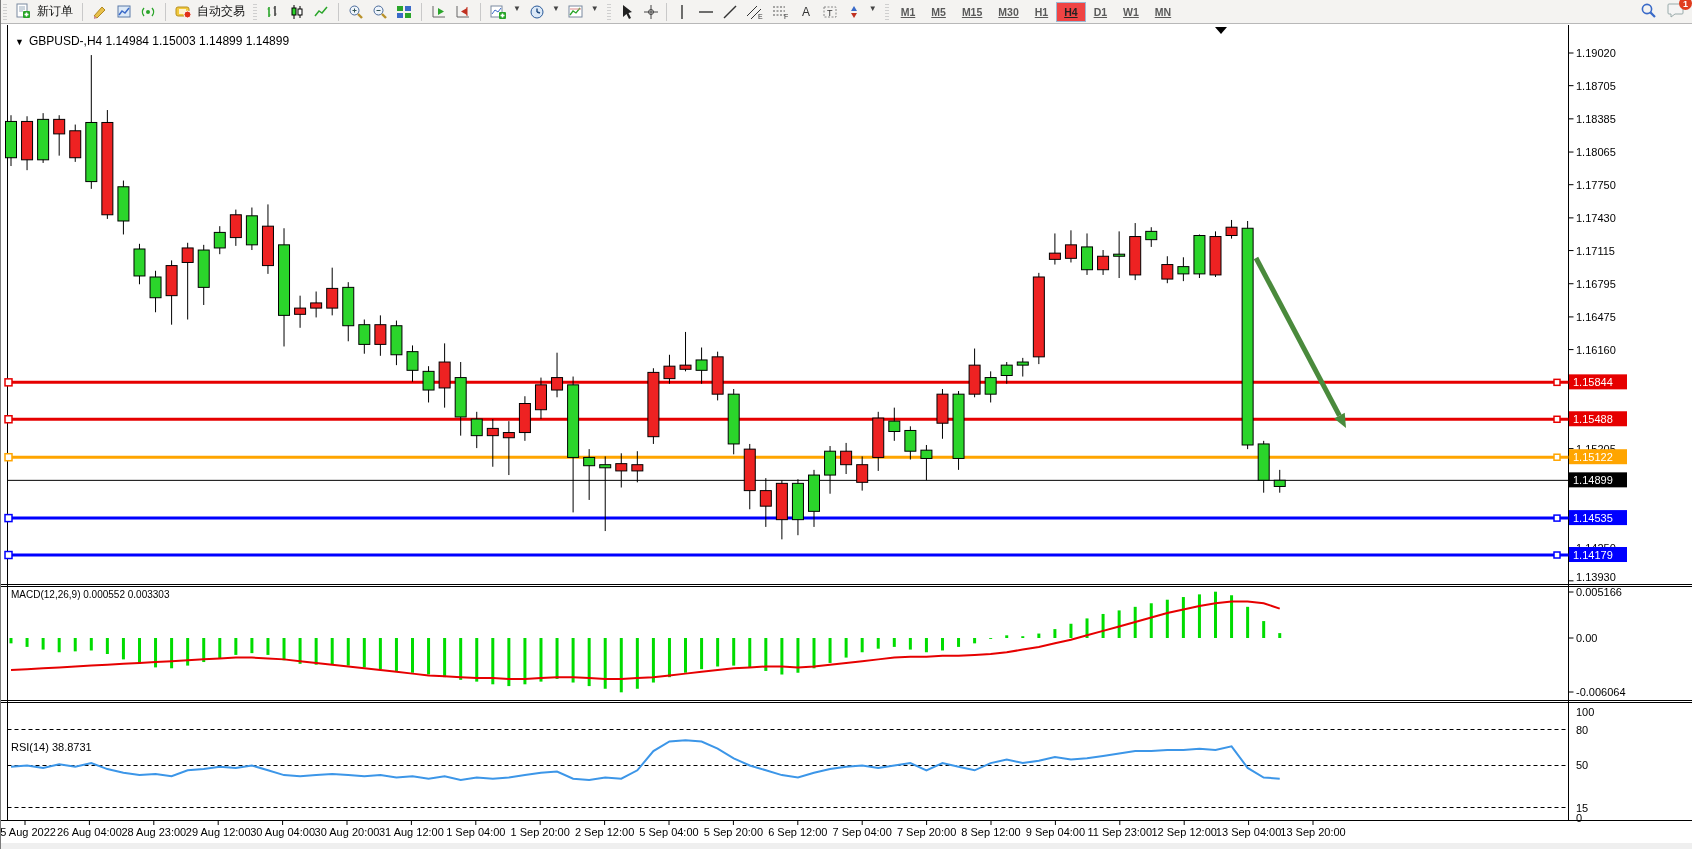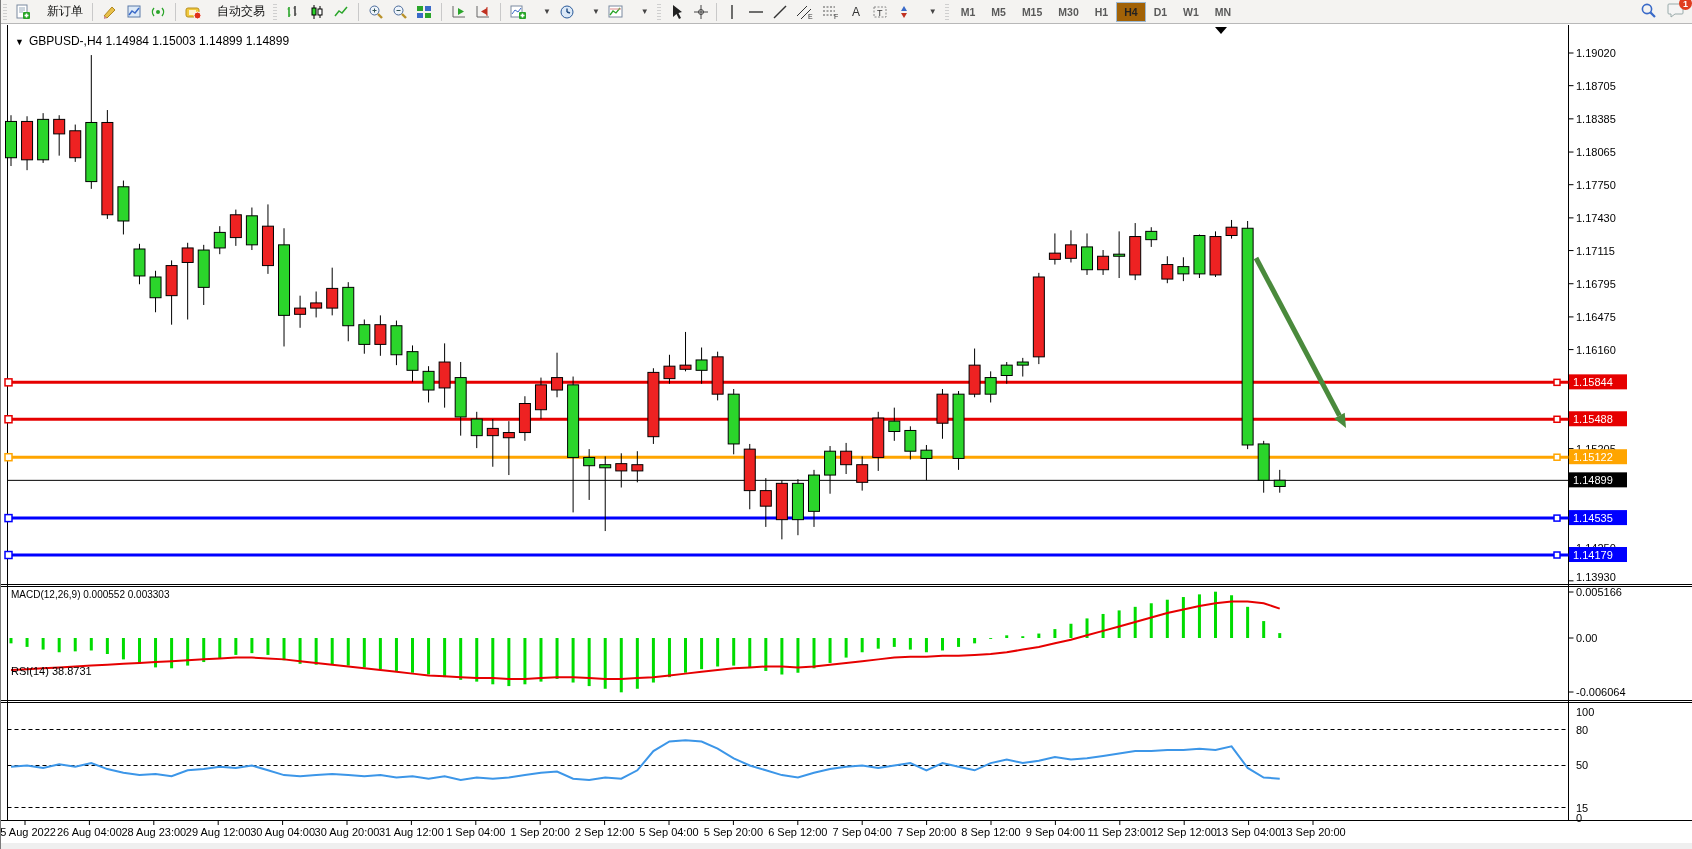--- a/index.html
+++ b/index.html
@@ -7,35 +7,35 @@
   #app{position:relative;width:1692px;height:849px;background:#fff;
        font-family:"Liberation Sans","DejaVu Sans",sans-serif;overflow:hidden;
        border-left:1px solid #7a7a7a;}
   
   .toolbar{position:absolute;left:0;top:0;width:1692px;height:24px;background:#f4f3f1;
            border-bottom:1px solid #b8b8b8;display:flex;align-items:center;font-size:12px;color:#111;}
   .tb-group{display:flex;align-items:center;height:24px;padding:0 2px;}
   .tb-sep{width:1px;height:18px;background:#c9c9c9;margin:0 3px;}
   .tb-grip{width:4px;height:16px;margin:0 2px;
            background:repeating-linear-gradient(180deg,#cfcfcf 0 1px,transparent 1px 3px);}
-  .tb-btn{display:flex;align-items:center;gap:16px;padding:2px 4px;border-radius:2px;cursor:default;}
+  .tb-btn{display:flex;align-items:flex-start;gap:6px;padding:2px 4px;border-radius:2px;cursor:default;}
   .tb-btn svg{display:block;}
   .caret{font-size:8px;color:#444;margin-left:1px;}
-  .tf-btn{padding:3px 7px;font-size:10.5px;font-weight:bold;color:#5a5a5a;border:1px solid transparent;}
-  .tf-btn.active{background:#a16207;border:1px solid #9db8d2;color:#222;}
+  .tf-btn{padding:3px 7px;font-size:10.5px;font-weight:bold;color:#5a5a5a;border:1px solid transparent;text-decoration:underline;}
+  .tf-btn.active{background:#ef4444;border:1px solid #9db8d2;color:#222;}
   .tb-right{margin-left:auto;display:flex;align-items:center;padding-right:8px;gap:10px;}
   .chat-wrap{position:relative;}
   .badge{position:absolute;top:-5px;right:-7px;background:#e03c1e;color:#fff;border-radius:8px;
          min-width:13px;height:13px;font-size:9px;font-weight:bold;display:flex;align-items:center;
          justify-content:center;padding:0 3px;}
   
   #symbol-title{position:absolute;left:14px;top:34px;font-size:12px;color:#000;}
   #symbol-title .dd{font-size:9px;margin-right:5px;}
   #macd-label{position:absolute;left:10px;top:589px;font-size:10px;color:#000;}
-  #rsi-label{position:absolute;left:10px;top:665px;font-size:11px;color:#000;}
+  #rsi-label{position:absolute;left:10px;top:741px;font-size:11px;color:#000;}
   #chart-holder{position:absolute;left:0;top:0;width:1692px;height:849px;}
   .bottom-strip{position:absolute;left:0;top:843px;width:1692px;height:6px;background:#efefef;}
   svg text{font-family:"Liberation Sans","DejaVu Sans",sans-serif;}
 </style>
 </head>
 <body>
 
 <div id="app">
 
   <div class="toolbar">

